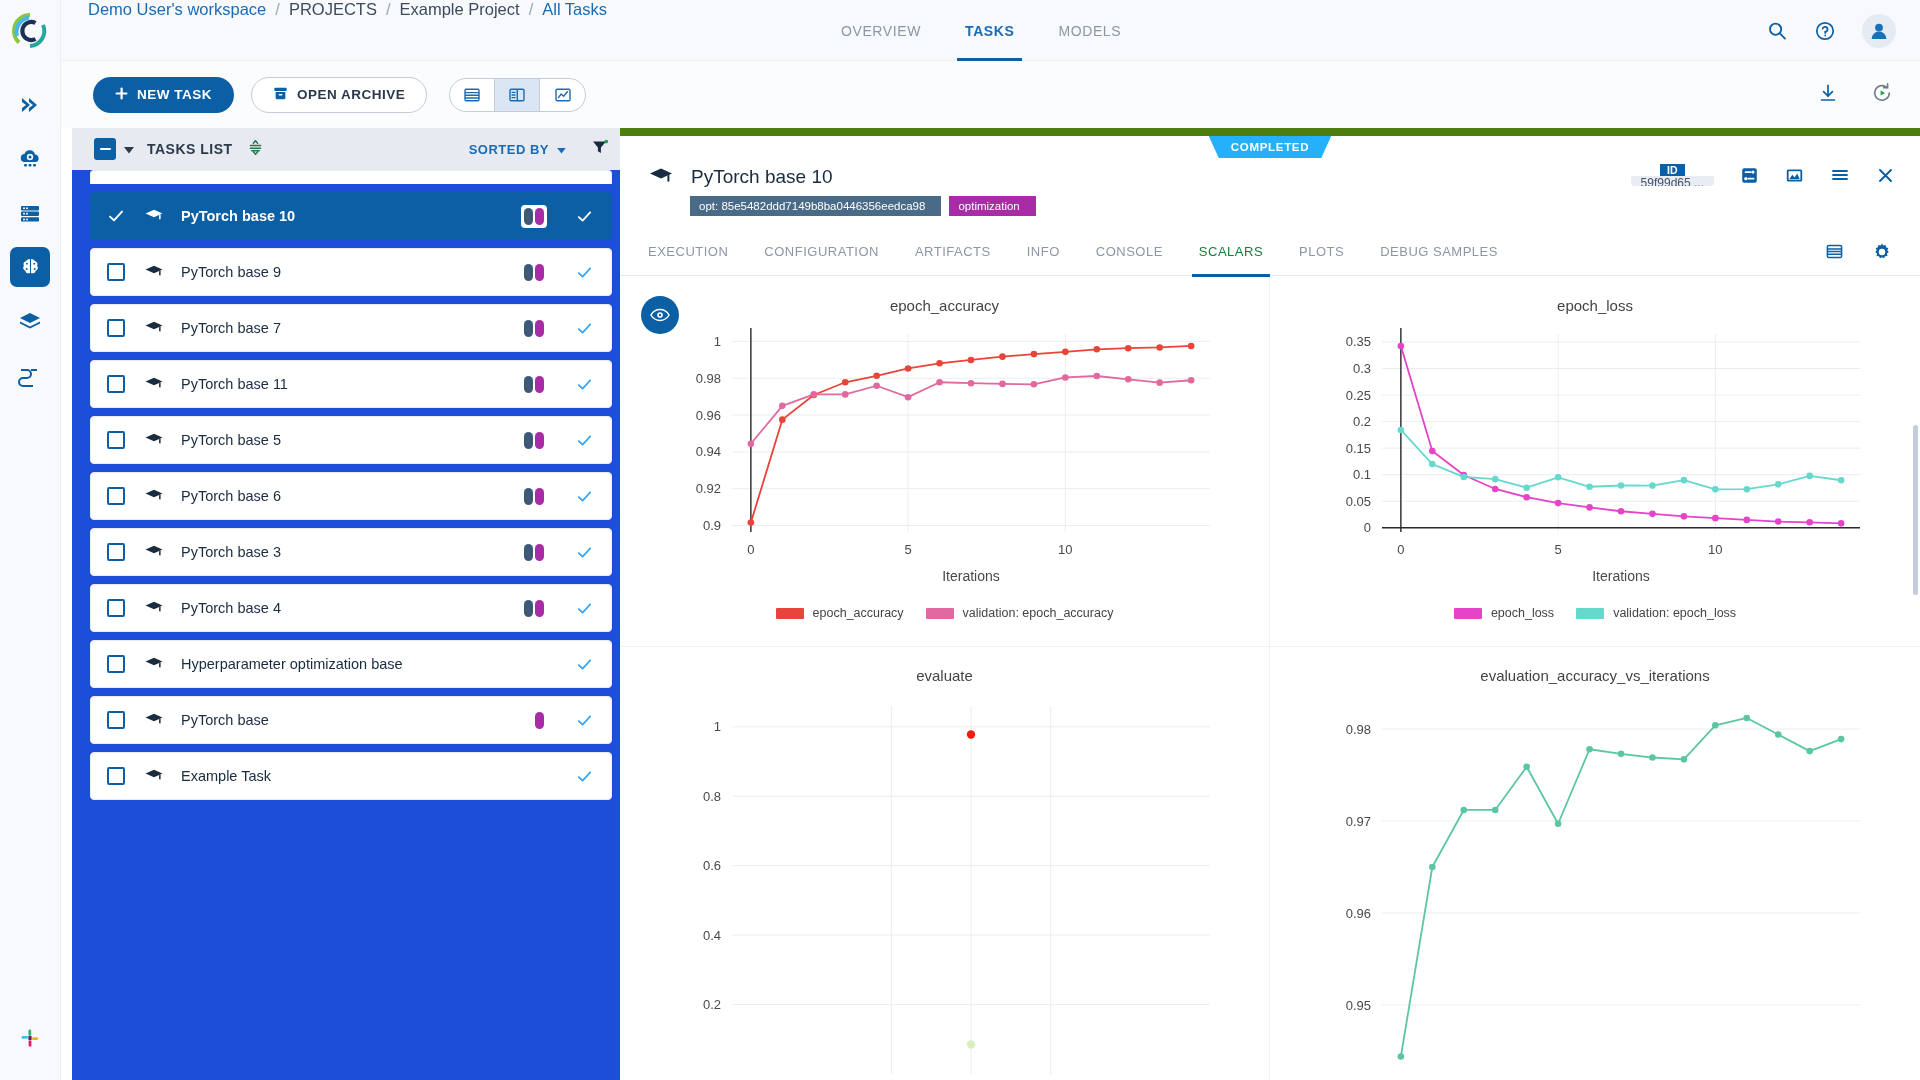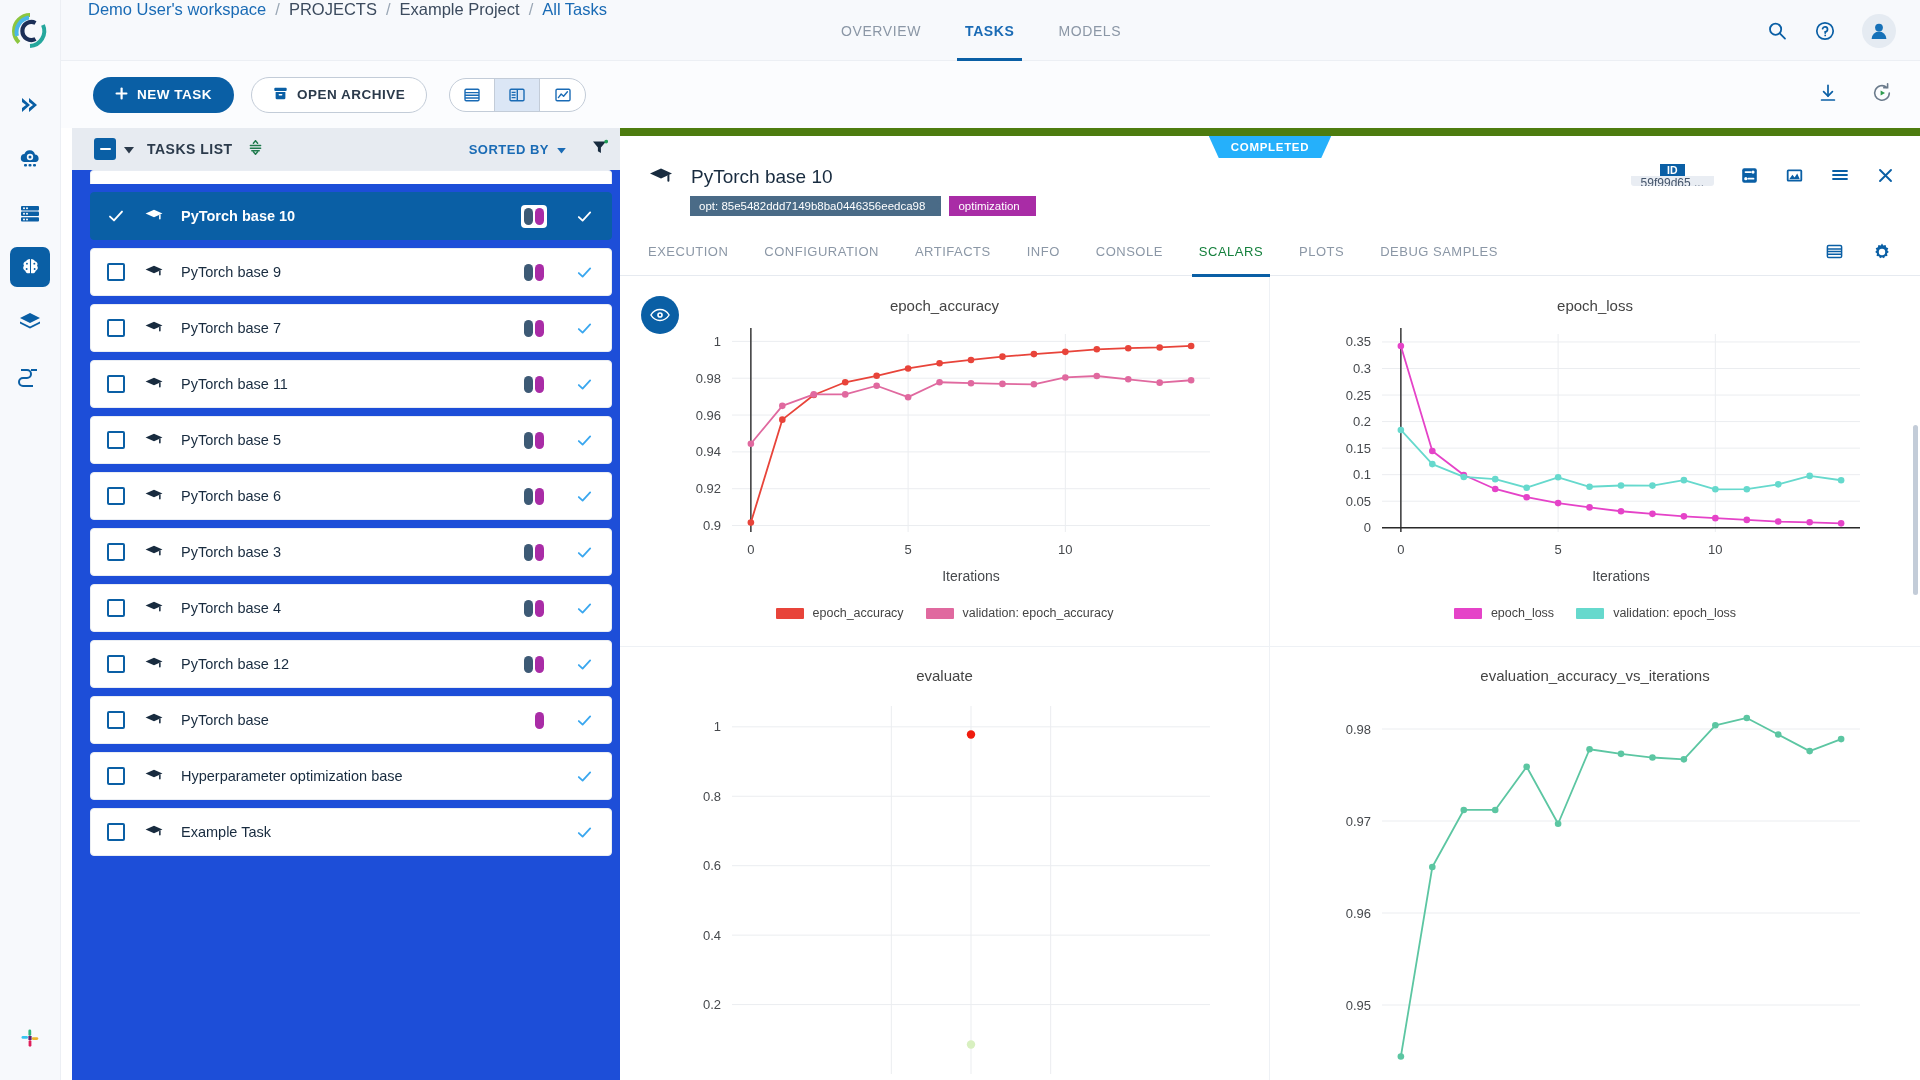--- a/index.html
+++ b/index.html
@@ -585,61 +585,41 @@
             </span>
           </div>
           <div class="trow">
             <div class="cbox"></div>
             <span class="ticon">
               <svg width="20" height="20" viewBox="0 0 26 26" fill="#182b3f">
   <path d="M13 5 L24 9.8 L13 14.6 L2 9.8 Z"></path>
   <path d="M21.6 11 v5.6 a1 1 0 0 1-2 0 v-4.7 Z"></path>
               </svg>
             </span>
-            <span class="tname">PyTorch base 12</span>
-            <span class="tspacer"></span>
-            <span class="pills">
-              <span class="pill dark"></span>
-              <span class="pill magenta"></span>
-            </span>
+            <span class="tname">Hyperparameter optimization base</span>
+            <span class="tspacer"></span>
             <span class="status-ok">
               <svg width="17" height="17" viewBox="0 0 18 18" fill="none" stroke="#3aa7ef" stroke-width="1.9" stroke-linecap="round" stroke-linejoin="round">
                 <path d="M3 9.6 L7 13.4 L15 4.6"></path>
               </svg>
             </span>
           </div>
           <div class="trow">
             <div class="cbox"></div>
             <span class="ticon">
               <svg width="20" height="20" viewBox="0 0 26 26" fill="#182b3f">
   <path d="M13 5 L24 9.8 L13 14.6 L2 9.8 Z"></path>
   <path d="M21.6 11 v5.6 a1 1 0 0 1-2 0 v-4.7 Z"></path>
               </svg>
             </span>
             <span class="tname">PyTorch base</span>
             <span class="tspacer"></span>
             <span class="pills">
               <span class="pill magenta"></span>
             </span>
-            <span class="status-ok">
-              <svg width="17" height="17" viewBox="0 0 18 18" fill="none" stroke="#3aa7ef" stroke-width="1.9" stroke-linecap="round" stroke-linejoin="round">
-                <path d="M3 9.6 L7 13.4 L15 4.6"></path>
-              </svg>
-            </span>
-          </div>
-          <div class="trow">
-            <div class="cbox"></div>
-            <span class="ticon">
-              <svg width="20" height="20" viewBox="0 0 26 26" fill="#182b3f">
-  <path d="M13 5 L24 9.8 L13 14.6 L2 9.8 Z"></path>
-  <path d="M21.6 11 v5.6 a1 1 0 0 1-2 0 v-4.7 Z"></path>
-              </svg>
-            </span>
-            <span class="tname">Hyperparameter optimization base</span>
-            <span class="tspacer"></span>
             <span class="status-ok">
               <svg width="17" height="17" viewBox="0 0 18 18" fill="none" stroke="#3aa7ef" stroke-width="1.9" stroke-linecap="round" stroke-linejoin="round">
                 <path d="M3 9.6 L7 13.4 L15 4.6"></path>
               </svg>
             </span>
           </div>
           <div class="trow">
             <div class="cbox"></div>
             <span class="ticon">
               <svg width="20" height="20" viewBox="0 0 26 26" fill="#182b3f">

